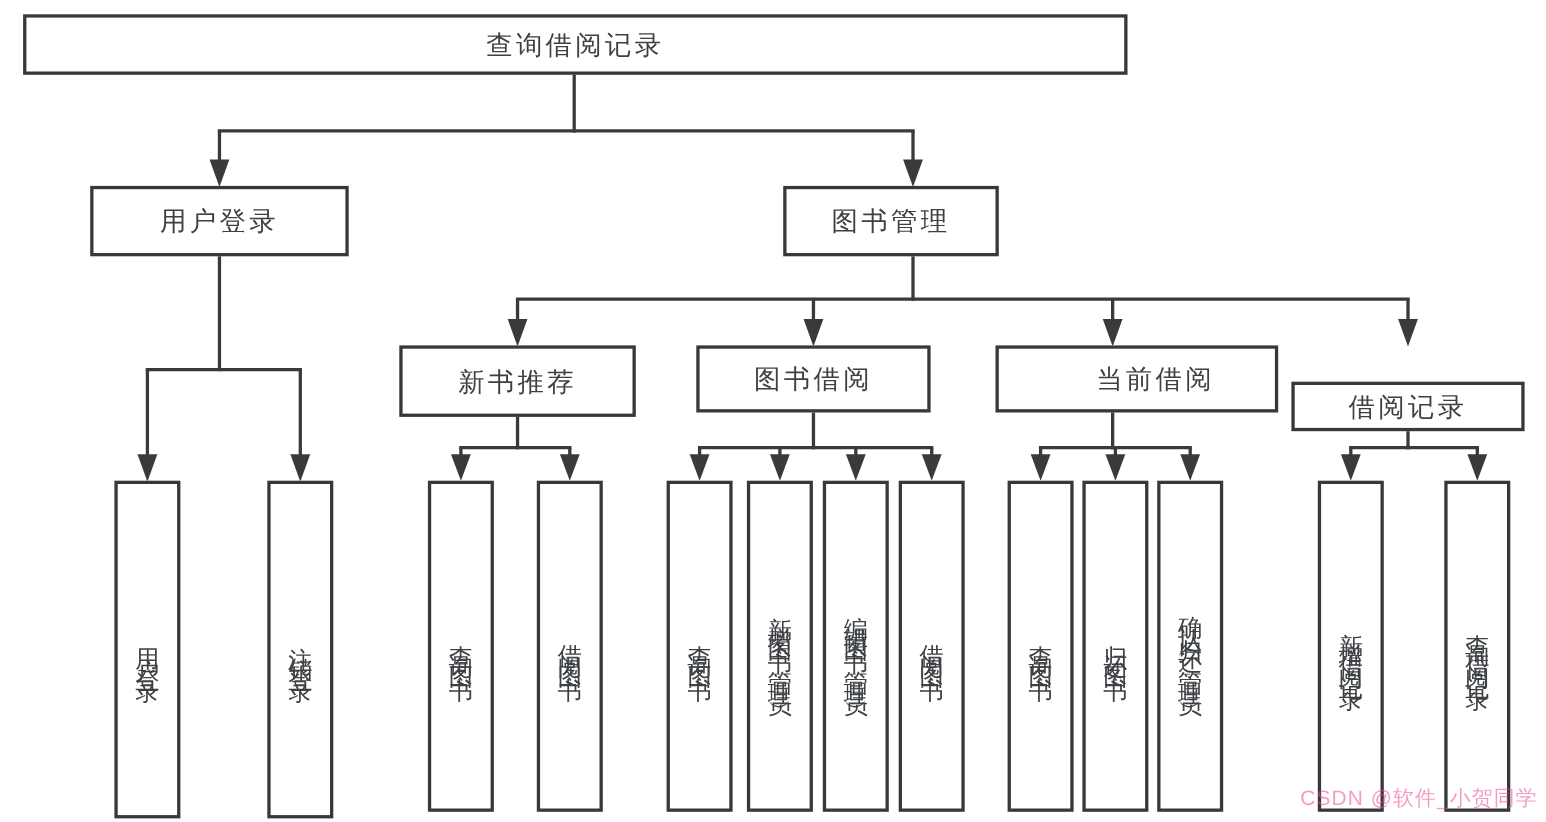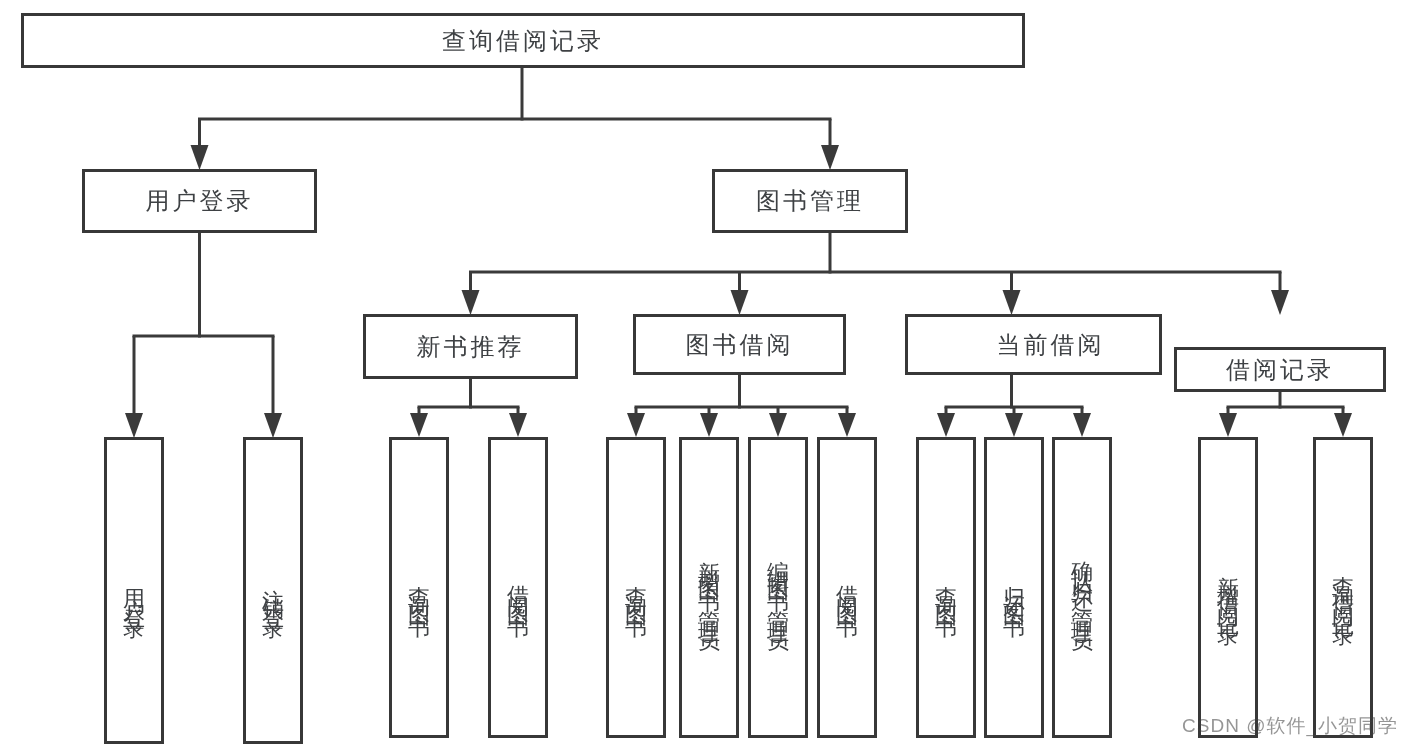--- a/index.html
+++ b/index.html
@@ -54,21 +54,21 @@
     line-height: 1;
     letter-spacing: 10px;
     color: #3e4144;
   }
   .watermark {
     position: absolute;
     right: 7px;
     top: 713px;
     font-size: 19px;
     letter-spacing: 1px;
-    color: #404040;
+    color: #ec4899;
     opacity: 0.55;
     z-index: 3;
     white-space: nowrap;
   }
 </style>
 </head>
 <body>
 
 <div class="canvas">
 

